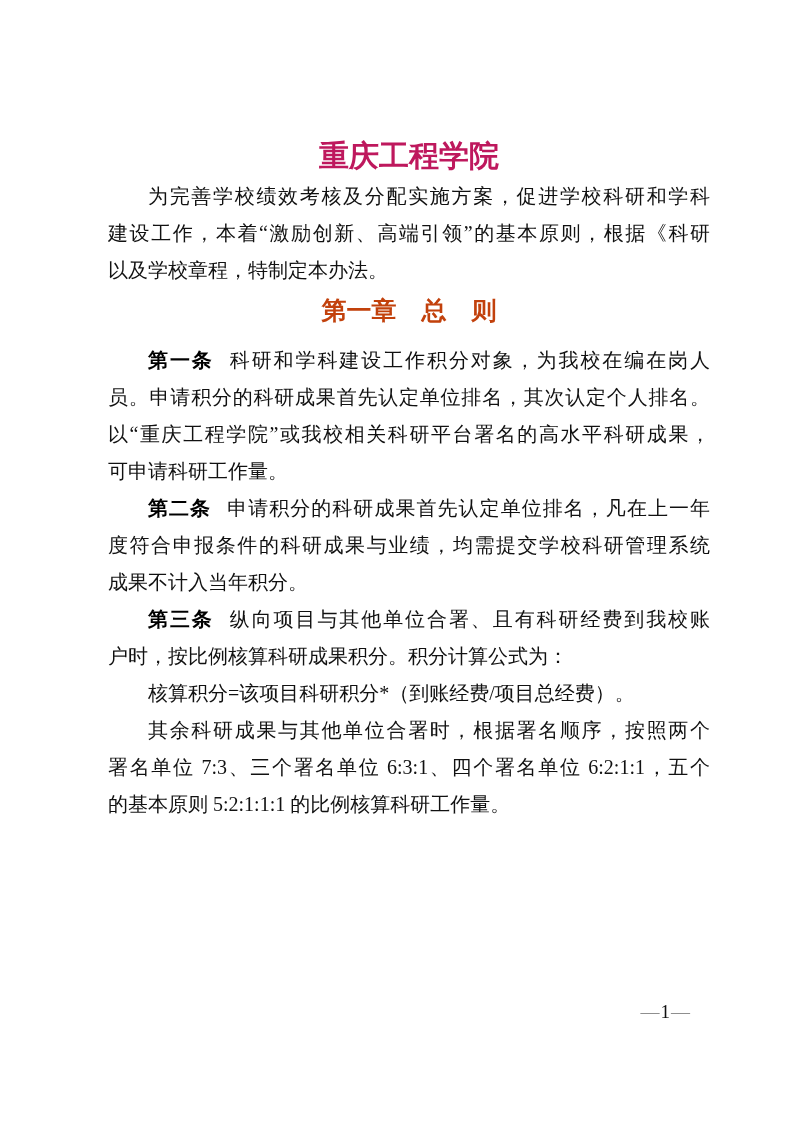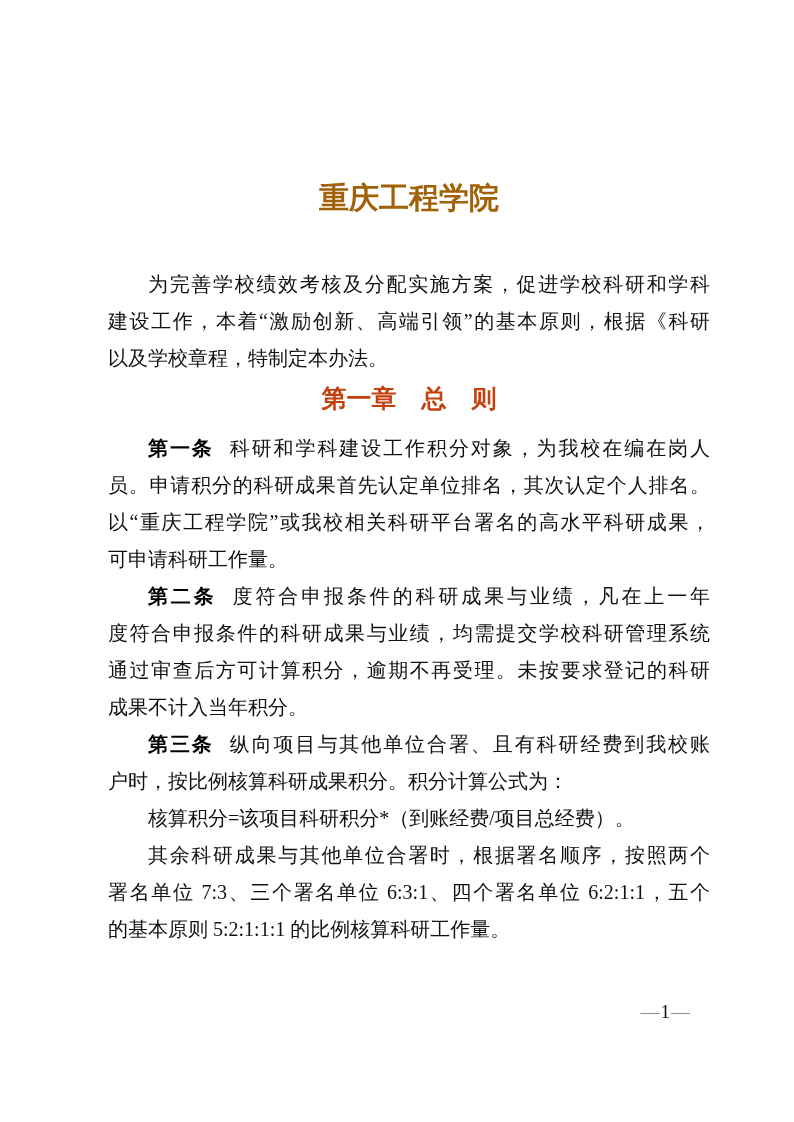--- a/index.html
+++ b/index.html
@@ -24,25 +24,24 @@
   }
   .title-block {
     padding-top: 134px;
   }
   .title-line {
     text-align: center;
     font-family: "Liberation Serif", serif;
     font-weight: 700;
     font-size: 30px;
     line-height: 44px;
-    color: #a16207;
-    margin-top: 42px;
+    color: #be185d;
   }
   .para { margin: 0; padding: 0; }
-  .intro { margin-top: 46px; }
+  .intro { }
   .doc-line {
     font-family: "Liberation Serif", serif;
     font-size: 20px;
     line-height: 37px;
     height: 37px;
     overflow: hidden;
     color: #111111;
     text-align: justify;
     text-align-last: justify;
   }
@@ -103,24 +102,23 @@
       <div class="doc-line indent">
         <b class="lead">第一条</b><span>科研和学科建设工作积分对象，为我校在编在岗人</span>
       </div>
       <div class="doc-line">员。申请积分的科研成果首先认定单位排名，其次认定个人排名。</div>
       <div class="doc-line">以“重庆工程学院”或我校相关科研平台署名的高水平科研成果，</div>
       <div class="doc-line last">可申请科研工作量。</div>
     </div>
 
     <div class="para">
       <div class="doc-line indent">
-        <b class="lead">第二条</b><span>度符合申报条件的科研成果与业绩，凡在上一年</span>
+        <b class="lead">第二条</b><span>申请积分的科研成果首先认定单位排名，凡在上一年</span>
       </div>
       <div class="doc-line">度符合申报条件的科研成果与业绩，均需提交学校科研管理系统</div>
-      <div class="doc-line">通过审查后方可计算积分，逾期不再受理。未按要求登记的科研</div>
       <div class="doc-line last">成果不计入当年积分。</div>
     </div>
 
     <div class="para">
       <div class="doc-line indent">
         <b class="lead">第三条</b><span>纵向项目与其他单位合署、且有科研经费到我校账</span>
       </div>
       <div class="doc-line last">户时，按比例核算科研成果积分。积分计算公式为：</div>
     </div>
 

